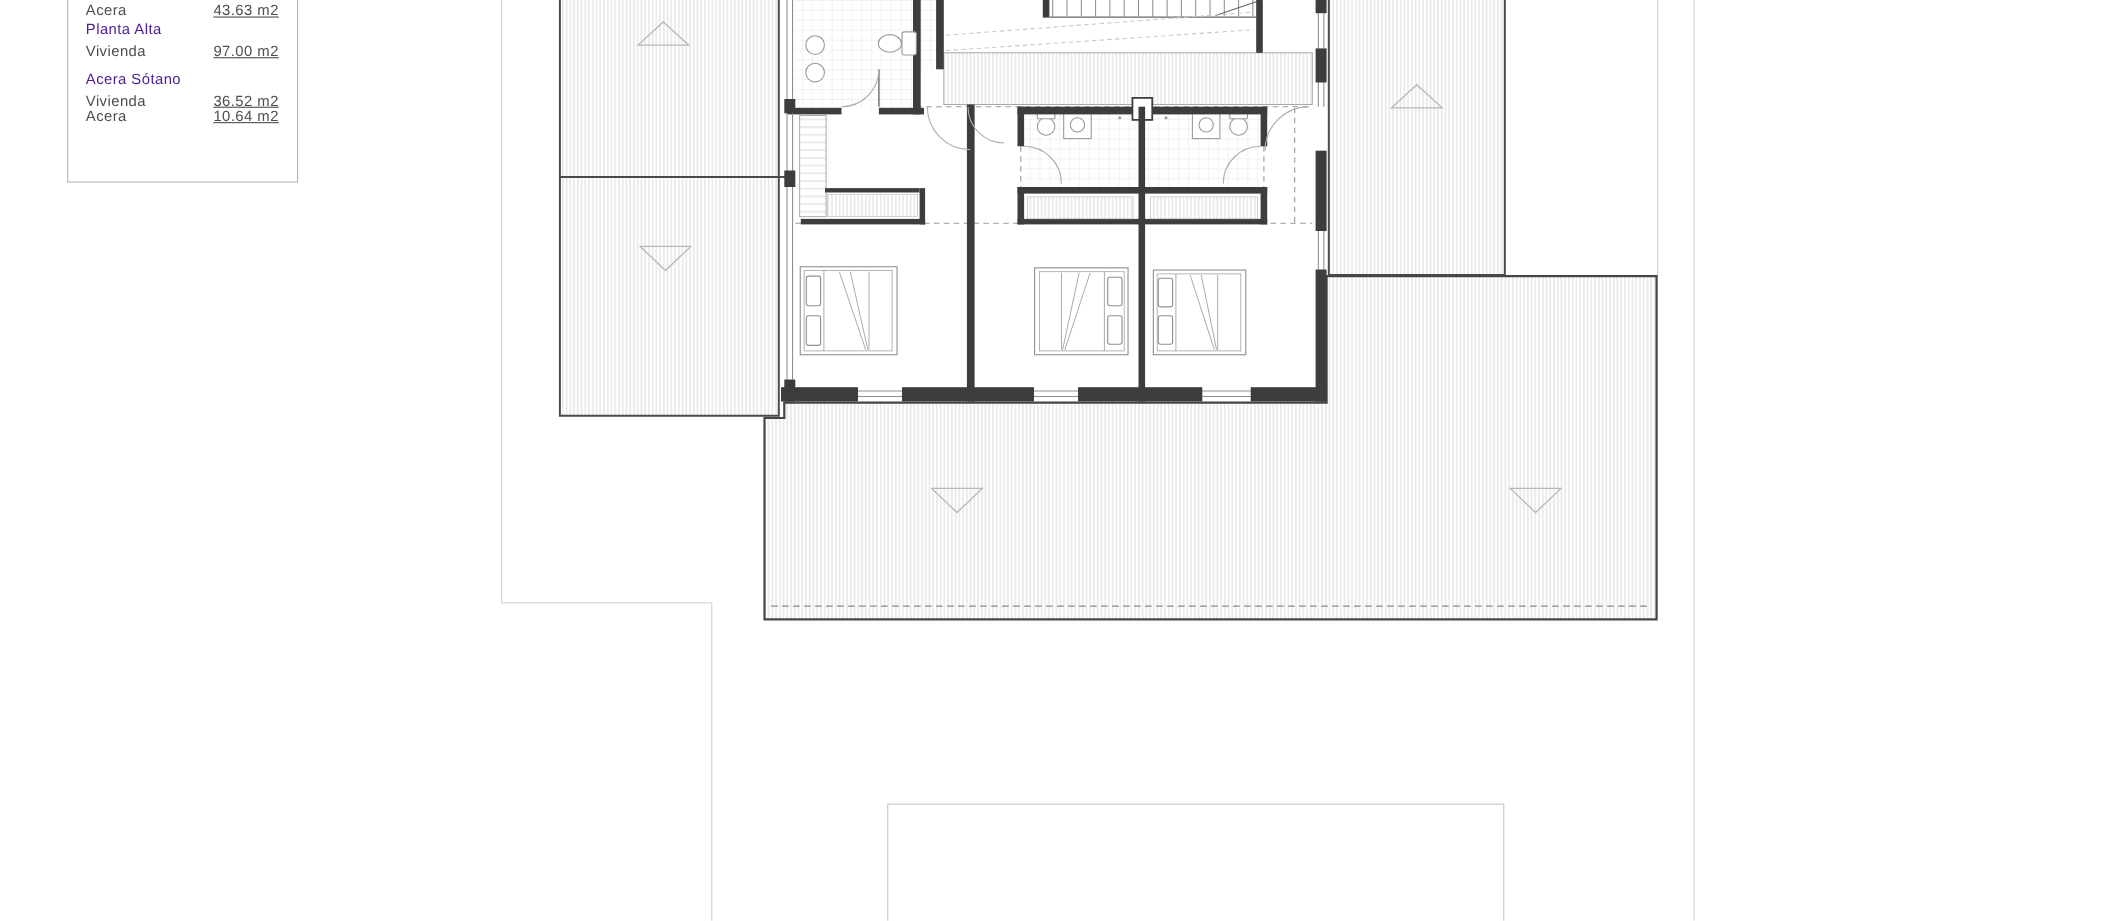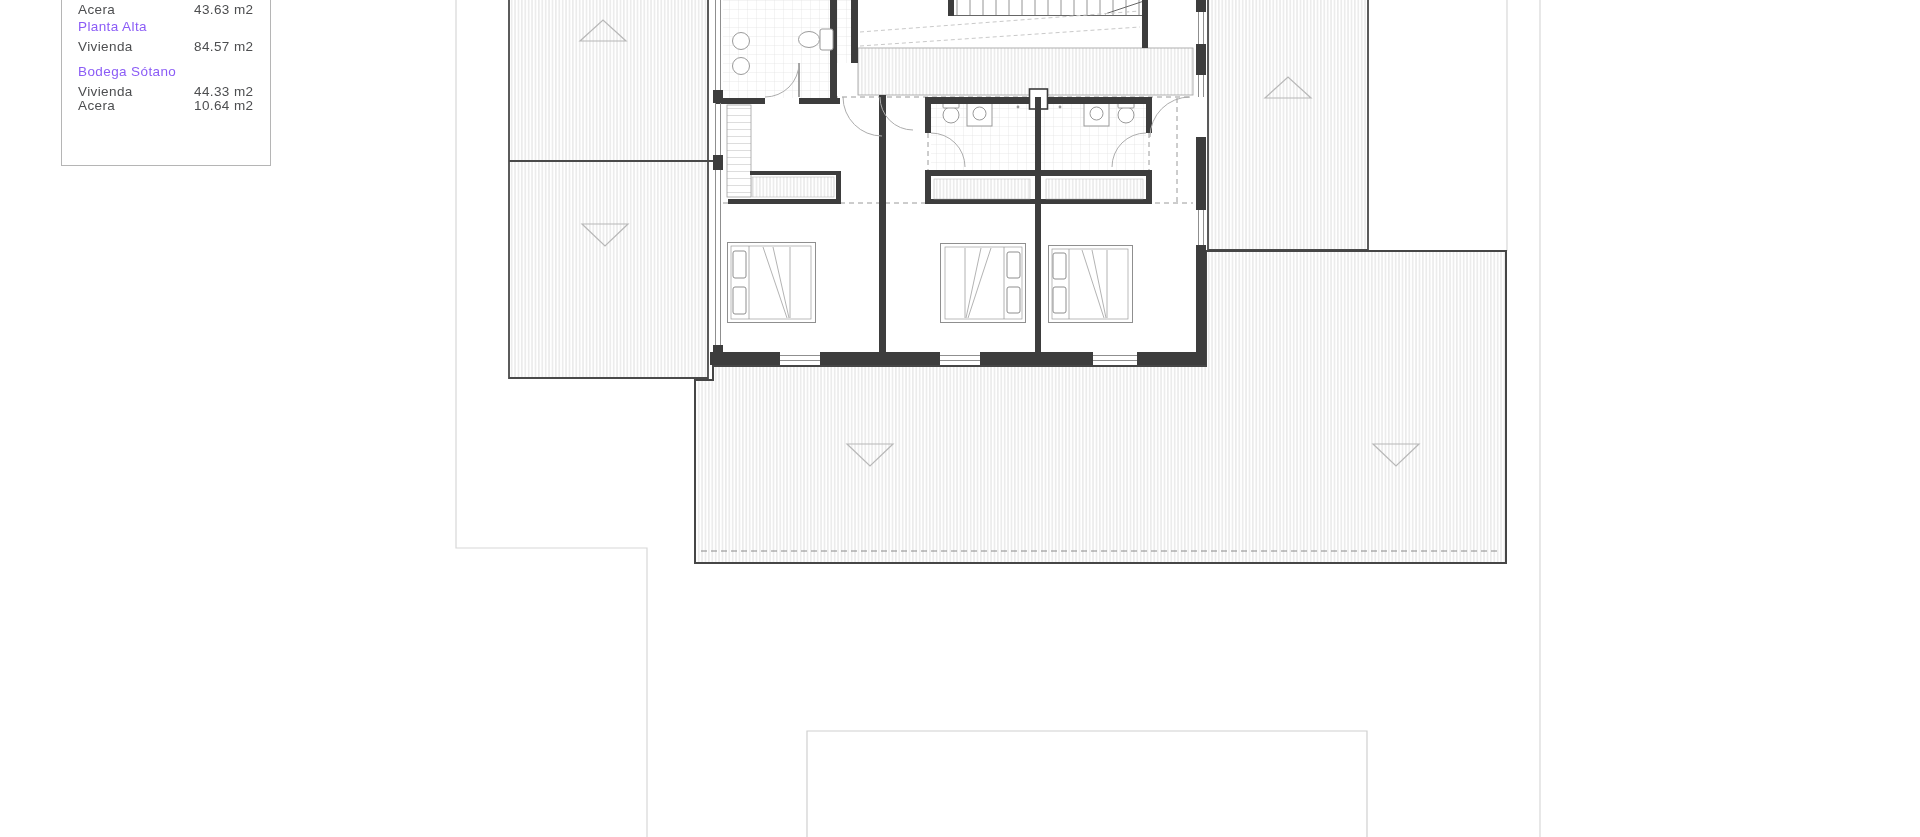--- a/index.html
+++ b/index.html
@@ -9,22 +9,22 @@
   svg.plan{position:absolute;left:0;top:0;}
 
   
   .legend{
     position:absolute;left:61px;top:-12px;width:210px;height:178px;
     background:#ffffff;border:1px solid #b5b5b5;box-sizing:border-box;
   }
   .legend-row{position:absolute;left:16px;right:8px;height:16px;
     font-size:13.5px;letter-spacing:0.4px;white-space:nowrap;}
   .legend-row .lbl{position:absolute;left:0;top:0;color:#4d4e50;}
-  .legend-row .val{position:absolute;left:116px;top:0;color:#4d4e50;}
-  .legend-row.section .lbl{color:#8b5cf6;}
+  .legend-row .val{position:absolute;left:116px;top:0;color:#4d4e50;text-decoration:underline;}
+  .legend-row.section .lbl{color:#4c1d95;}
   .r0{top:13px;} .r1{top:30px;} .r2{top:50px;}
   .r3{top:75px;} .r4{top:95px;} .r5{top:109px;}
 </style>
 </head>
 <body>
 
 <div class="stage">
 
   <svg class="plan" width="1920" height="837" viewBox="0 0 1920 837">
     <defs>
@@ -246,28 +246,28 @@
   <div class="legend">
     <div class="legend-row r0">
       <span class="lbl">Acera</span>
       <span class="val">43.63 m2</span>
     </div>
     <div class="legend-row section r1">
       <span class="lbl">Planta Alta</span>
     </div>
     <div class="legend-row r2">
       <span class="lbl">Vivienda</span>
-      <span class="val">84.57 m2</span>
+      <span class="val">97.00 m2</span>
     </div>
     <div class="legend-row section r3">
-      <span class="lbl">Bodega Sótano</span>
+      <span class="lbl">Acera Sótano</span>
     </div>
     <div class="legend-row r4">
       <span class="lbl">Vivienda</span>
-      <span class="val">44.33 m2</span>
+      <span class="val">36.52 m2</span>
     </div>
     <div class="legend-row r5">
       <span class="lbl">Acera</span>
       <span class="val">10.64 m2</span>
     </div>
   </div>
 
 </div>
 
 </body></html>

